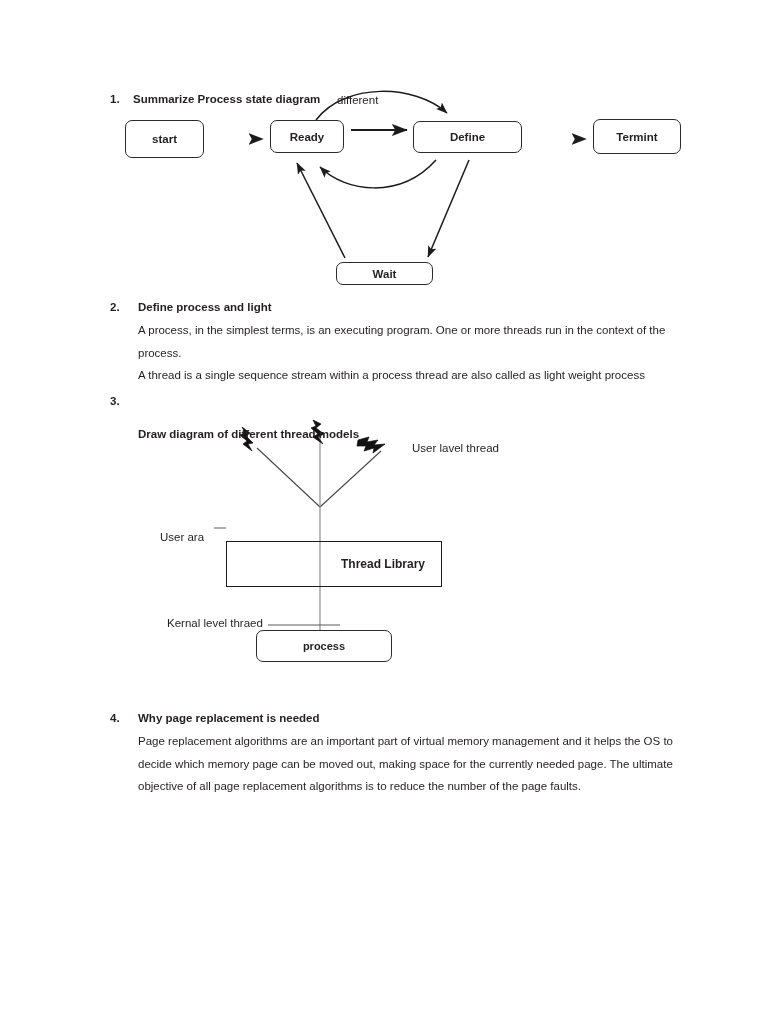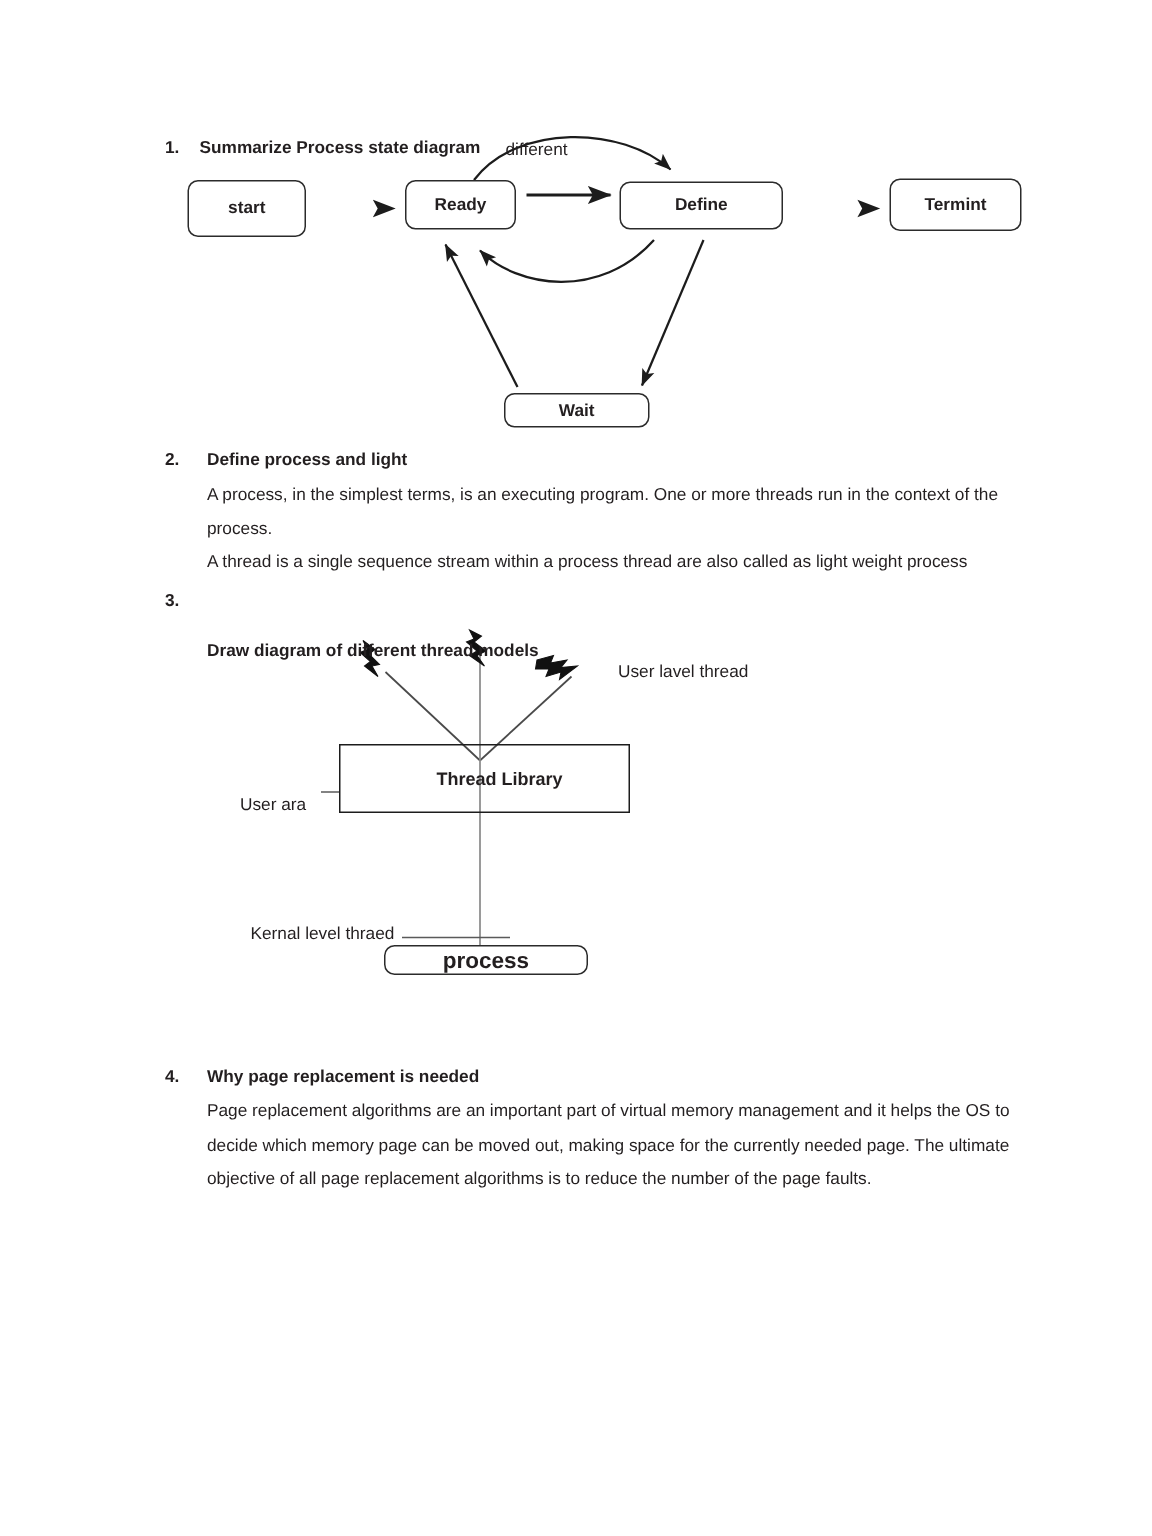--- a/index.html
+++ b/index.html
@@ -156,21 +156,21 @@
   <div class="qbody" style="left:138px; top:319px; width:542px; white-space:pre-wrap;">A process, in the simplest terms, is an executing program. One or more threads run in the context of the process.
 A thread is a single sequence stream within a process thread are also called as light weight process</div>
 
   <div class="qnum" style="left:110px; top:395px;">3.</div>
   <div class="qhead" style="left:138px; top:395px;margin-top:33px;">Draw diagram of different thread models</div>
 
   <div class="plainlabel" style="left:412px; top:442px;">User lavel thread</div>
   <div class="plainlabel" style="left:160px; top:531px;">User ara</div>
   <div class="plainlabel" style="left:167px; top:617px;">Kernal level thraed</div>
 
-  <div class="sqbox" style="left:226px; top:496px; width:194px; height:46px; justify-content:flex-end; padding-right:44px;">Thread Library</div>
+  <div class="sqbox" style="left:226px; top:541px; width:216px; height:46px; justify-content:flex-end; padding-right:16px;">Thread Library</div>
 
-  <div class="fcbox" style="left:256px; top:630px; width:136px; height:20px; font-size:15px;">process</div>
+  <div class="fcbox" style="left:256px; top:630px; width:136px; height:32px; font-size:11px;">process</div>
 
   <div class="qnum" style="left:110px; top:712px;">4.</div>
   <div class="qhead" style="left:138px; top:712px;">Why page replacement is needed</div>
   <div class="qbody" style="left:138px; top:730px; width:545px;">Page replacement algorithms are an important part of virtual memory management and it helps the OS to decide which memory page can be moved out, making space for the currently needed page. The ultimate objective of all page replacement algorithms is to reduce the number of the page faults.</div>
 
 </div>
 
 </body></html>

